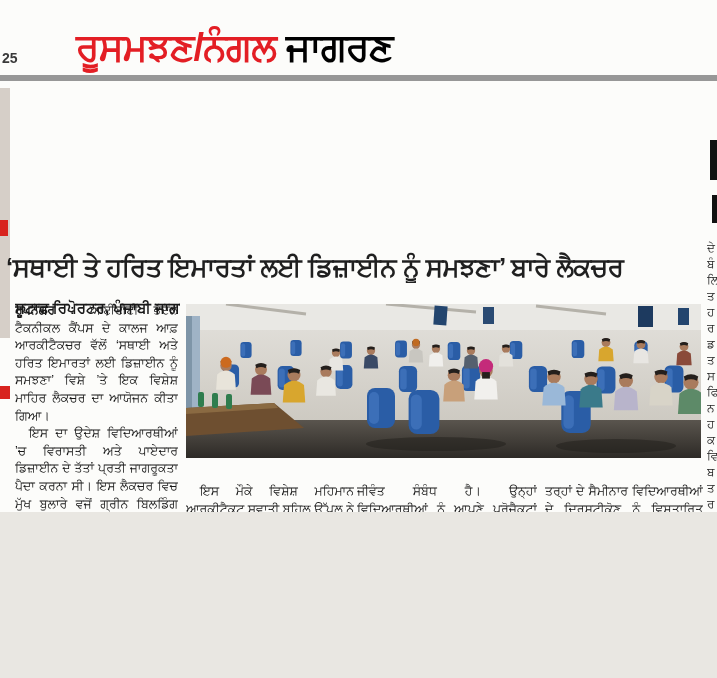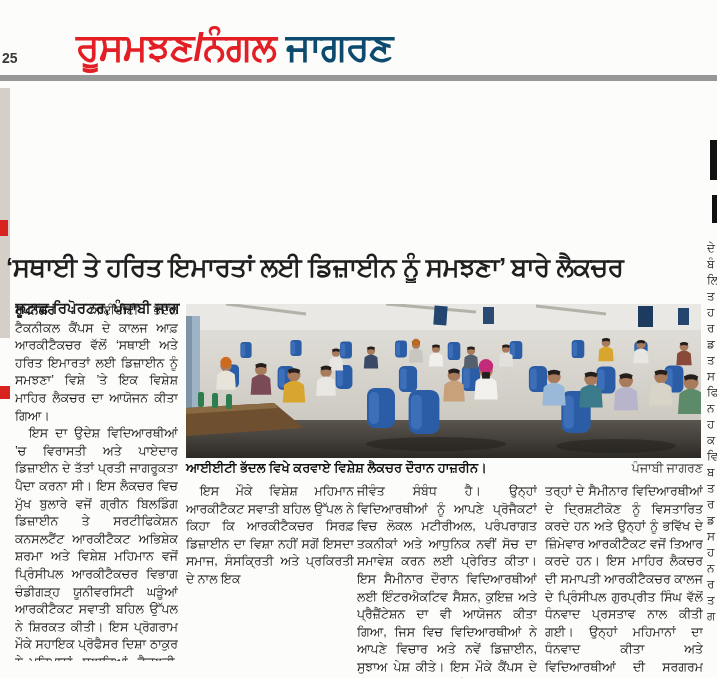--- a/index.html
+++ b/index.html
@@ -1,29 +1,29 @@
 <!DOCTYPE html>
 <html lang="pa"><head>
 <meta charset="utf-8">
 <style>
   html,body{margin:0;padding:0;background:#e9e7e2;}
   #page{
-    position:relative;width:717px;height:678px;margin:0 auto;
+    position:relative;width:717px;height:512px;margin:0 auto;
     background:#fcfcfa;overflow:hidden;
     font-family:"Liberation Sans","DejaVu Sans",sans-serif;
     color:#1a1a1a;
   }
   .abs{position:absolute;}
 
   
   .pagenum{left:2px;top:50px;font-size:14px;font-weight:bold;color:#3a3a3a;}
   .masthead{left:76px;top:26px;width:560px;font-size:38px;font-weight:800;
     letter-spacing:-1px;white-space:nowrap;}
   .masthead .red{color:#e31e24;}
-  .masthead .blk{color:#0c4a6e;margin-left:10px;margin-top:19px;}
+  .masthead .blk{color:#000000;margin-left:10px;margin-top:19px;}
   .rule{left:0;top:75px;width:717px;height:6px;background:#979797;}
 
   
   .headline{left:6px;top:86px;width:700px;font-weight:800;color:#0a0a0a;
     font-size:54px;line-height:80px;letter-spacing:-2px;white-space:nowrap;overflow:hidden;}
   .subhead{left:6px;top:252px;width:704px;font-size:26px;font-weight:700;
     color:#1f1f1f;letter-spacing:-0.5px;white-space:nowrap;overflow:hidden;}
 
   
   .byline{left:15px;top:299px;width:165px;font-size:15px;font-weight:bold;
@@ -172,24 +172,20 @@
       <g fill="#2f7d4e">
         <rect x="12" y="88" width="6" height="15" rx="2"></rect>
         <rect x="26" y="89" width="6" height="15" rx="2"></rect>
         <rect x="40" y="90" width="6" height="15" rx="2"></rect>
       </g>
       <ellipse cx="250" cy="140" rx="70" ry="7" fill="#1f1d1a" opacity="0.5"></ellipse>
       <ellipse cx="430" cy="142" rx="60" ry="7" fill="#1f1d1a" opacity="0.5"></ellipse>
     </svg>
   </div>
 
-  <div class="abs captionrow">
-    <span class="caption">ਆਈਈਟੀ ਭੱਦਲ ਵਿਖੇ ਕਰਵਾਏ ਵਿਸ਼ੇਸ਼ ਲੈਕਚਰ ਦੌਰਾਨ ਹਾਜ਼ਰੀਨ।</span>
-    <span class="credit">ਪੰਜਾਬੀ ਜਾਗਰਣ</span>
-  </div>
 
   <div class="abs bodycol col2">
     <span class="indent">ਇਸ ਮੌਕੇ ਵਿਸ਼ੇਸ਼ ਮਹਿਮਾਨ ਆਰਕੀਟੈਕਟ ਸਵਾਤੀ ਬਹਿਲ ਉੱਪਲ ਨੇ ਕਿਹਾ ਕਿ ਆਰਕੀਟੈਕਚਰ ਸਿਰਫ਼ ਡਿਜ਼ਾਈਨ ਦਾ ਵਿਸ਼ਾ ਨਹੀਂ ਸਗੋਂ ਇਸਦਾ ਸਮਾਜ, ਸੰਸਕ੍ਰਿਤੀ ਅਤੇ ਪ੍ਰਕਿਰਤੀ ਦੇ ਨਾਲ ਇਕ</span>
   </div>
   <div class="abs bodycol col3">ਜੀਵੰਤ ਸੰਬੰਧ ਹੈ। ਉਨ੍ਹਾਂ ਵਿਦਿਆਰਥੀਆਂ ਨੂੰ ਆਪਣੇ ਪ੍ਰੋਜੈਕਟਾਂ ਵਿਚ ਲੋਕਲ ਮਟੀਰੀਅਲ, ਪਰੰਪਰਾਗਤ ਤਕਨੀਕਾਂ ਅਤੇ ਆਧੁਨਿਕ ਨਵੀਂ ਸੋਚ ਦਾ ਸਮਾਵੇਸ਼ ਕਰਨ ਲਈ ਪ੍ਰੇਰਿਤ ਕੀਤਾ। ਇਸ ਸੈਮੀਨਾਰ ਦੌਰਾਨ ਵਿਦਿਆਰਥੀਆਂ ਲਈ ਇੰਟਰਐਕਟਿਵ ਸੈਸ਼ਨ, ਕੁਇਜ਼ ਅਤੇ ਪ੍ਰੈਜ਼ੈਂਟੇਸ਼ਨ ਦਾ ਵੀ ਆਯੋਜਨ ਕੀਤਾ ਗਿਆ, ਜਿਸ ਵਿਚ ਵਿਦਿਆਰਥੀਆਂ ਨੇ ਆਪਣੇ ਵਿਚਾਰ ਅਤੇ ਨਵੇਂ ਡਿਜ਼ਾਈਨ, ਸੁਝਾਅ ਪੇਸ਼ ਕੀਤੇ। ਇਸ ਮੌਕੇ ਕੈਂਪਸ ਦੇ ਰਜਿਸਟਰਾਰ-ਕਮ-ਡਾਇਰੈਕਟਰ ਡਾ.ਐਸ.ਐਸ ਖਿੰਦਰਾ ਨੇ ਕਿਹਾ ਕਿ ਇਸ</div>
   <div class="abs bodycol col4">ਤਰ੍ਹਾਂ ਦੇ ਸੈਮੀਨਾਰ ਵਿਦਿਆਰਥੀਆਂ ਦੇ ਦ੍ਰਿਸ਼ਟੀਕੋਣ ਨੂੰ ਵਿਸਤਾਰਿਤ ਕਰਦੇ ਹਨ ਅਤੇ ਉਨ੍ਹਾਂ ਨੂੰ ਭਵਿੱਖ ਦੇ ਜ਼ਿੰਮੇਵਾਰ ਆਰਕੀਟੈਕਟ ਵਜੋਂ ਤਿਆਰ ਕਰਦੇ ਹਨ। ਇਸ ਮਾਹਿਰ ਲੈਕਚਰ ਦੀ ਸਮਾਪਤੀ ਆਰਕੀਟੈਕਚਰ ਕਾਲਜ ਦੇ ਪ੍ਰਿੰਸੀਪਲ ਗੁਰਪ੍ਰੀਤ ਸਿੰਘ ਵੱਲੋਂ ਧੰਨਵਾਦ ਪ੍ਰਸਤਾਵ ਨਾਲ ਕੀਤੀ ਗਈ। ਉਨ੍ਹਾਂ ਮਹਿਮਾਨਾਂ ਦਾ ਧੰਨਵਾਦ ਕੀਤਾ ਅਤੇ ਵਿਦਿਆਰਥੀਆਂ ਦੀ ਸਰਗਰਮ ਭਾਗੀਦਾਰੀ ਦੀ ਖੁੱਲ੍ਹ ਕੇ ਪ੍ਰਸ਼ੰਸਾ ਕੀਤੀ। ਇਸ ਦੌਰਾਨ ਪ੍ਰਬੰਧਕ, ਸਟਾਫ ਅਤੇ ਵਿਦਿਆਰਥੀ ਹਾਜ਼ਰ ਸਨ।</div>
 
   <div class="abs rsliver-blob1"></div>
   <div class="abs rsliver-blob2"></div>
   <div class="abs rsliver-text">ਦੇ

